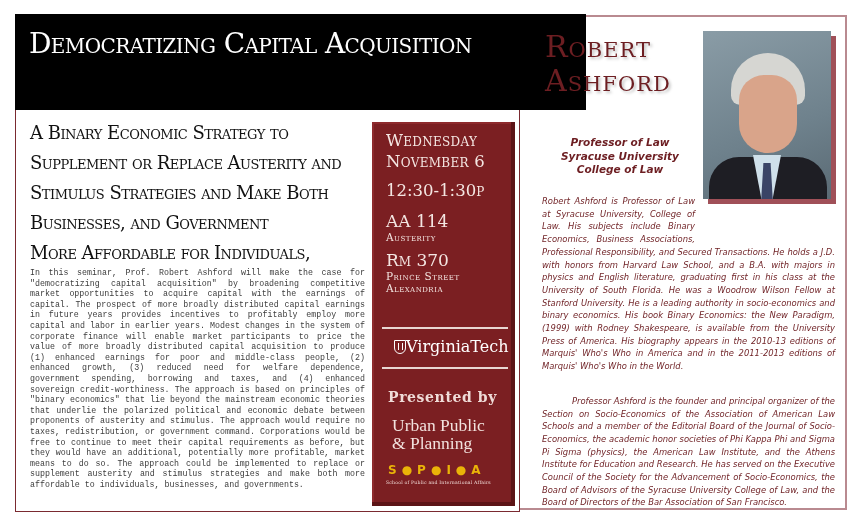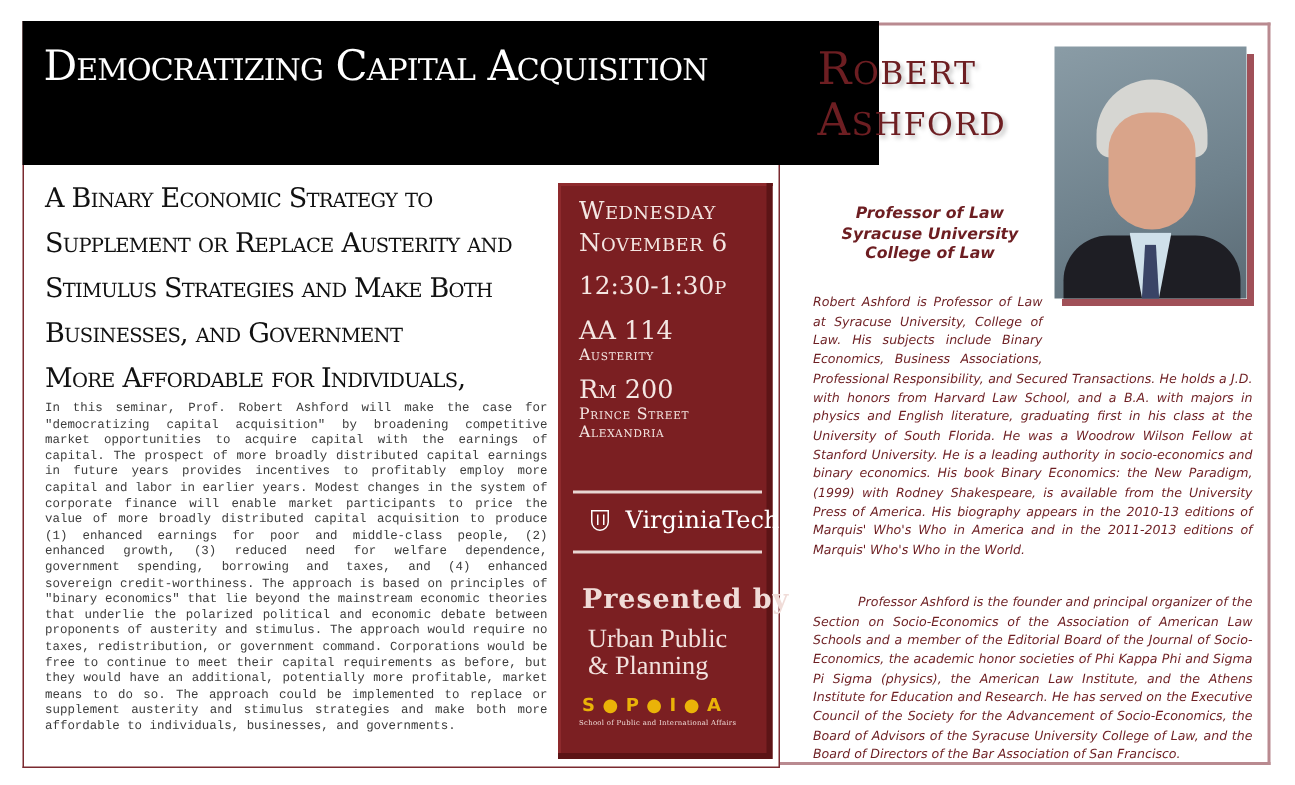--- a/index.html
+++ b/index.html
@@ -41,26 +41,26 @@
       font-family: "DejaVu Serif", serif;
       padding: 8px 0 0 14px;
     }
     .ev-day { font-size: 16.5px; line-height: 21px; font-variant: small-caps; letter-spacing: 0.3px; white-space: nowrap; }
     .ev-time { font-size: 16.5px; margin-top: 9px; font-variant: small-caps; white-space: nowrap; }
     .ev-room { font-size: 17px; margin-top: 12px; line-height: 19px; font-variant: small-caps; white-space: nowrap; }
     .ev-place { font-size: 10.5px; line-height: 12px; font-variant: small-caps; letter-spacing: 0.5px; white-space: nowrap; }
     .rule { position: absolute; left: 10px; width: 126px; height: 2px; background: #e8d6d2; }
     .vt-logo {
       position: absolute; left: 22px; top: 215px; font-size: 16px; color: #fff;
-      display: flex; align-items: center; gap: 11px; white-space: nowrap;
+      display: flex; align-items: center; gap: 0; white-space: nowrap;
     }
     .vt-shield { width: 12px; height: 14px; border: 1.5px solid #fff; border-radius: 0 0 6px 6px; position: relative; }
     .vt-shield::after { content: ""; position: absolute; left: 3px; top: 2px; width: 3px; height: 7px; border-left: 1.5px solid #fff; border-right: 1.5px solid #fff; }
     .presented {
-      position: absolute; left: 16px; top: 267px; font-size: 18px; letter-spacing: 0.6px; white-space: nowrap;
+      position: absolute; left: 16px; top: 267px; font-size: 14px; letter-spacing: 0.6px; white-space: nowrap;
       font-family: "DejaVu Serif", serif; font-weight: bold; color: #f0dcd8;
     }
     .urban {
       position: absolute; left: 20px; top: 294px; font-family: "Liberation Serif", serif;
       font-size: 17.5px; line-height: 18px; color: #f2e2de; white-space: nowrap;
     }
     .spia {
       position: absolute; left: 16px; top: 341px; font-family: "DejaVu Sans", sans-serif;
       font-weight: bold; font-size: 12px; letter-spacing: 5px; color: #eab308; white-space: nowrap;
     }
@@ -116,21 +116,21 @@
 </div>
 
 <div class="abstract">In this seminar, Prof. Robert Ashford will make the case for "democratizing capital acquisition" by broadening competitive market opportunities to acquire capital with the earnings of capital. The prospect of more broadly distributed capital earnings in future years provides incentives to profitably employ more capital and labor in earlier years.  Modest changes in the system of corporate finance will enable market participants to price the value of more broadly distributed capital acquisition to produce (1) enhanced earnings for poor and middle-class people, (2) enhanced growth, (3) reduced need for welfare dependence, government spending, borrowing and taxes, and (4) enhanced sovereign credit-worthiness.  The approach is based on principles of "binary economics" that lie beyond the mainstream economic theories that underlie the  polarized political and economic debate between proponents of austerity and stimulus. The approach would require no taxes, redistribution, or government command. Corporations would be free to continue to meet their capital requirements as before, but they would have an additional, potentially more profitable, market means to do so. The approach could be implemented to replace or supplement austerity and stimulus strategies and make both more affordable to individuals, businesses, and governments.</div>
 
 <div class="event-box">
   <div class="ev-day">Wednesday</div>
   <div class="ev-day">November 6</div>
   <div class="ev-time">12:30-1:30p</div>
   <div class="ev-room">AA 114</div>
   <div class="ev-place">Austerity</div>
-  <div class="ev-room" style="margin-top:8px">Rm 200</div>
+  <div class="ev-room" style="margin-top:8px">Rm 370</div>
   <div class="ev-place">Prince Street</div>
   <div class="ev-place">Alexandria</div>
 
   <div class="rule" style="top:205px"></div>
   <div class="vt-logo">
     <span class="vt-shield"></span>
     <span>VirginiaTech</span>
   </div>
   <div class="rule" style="top:245px"></div>
 

